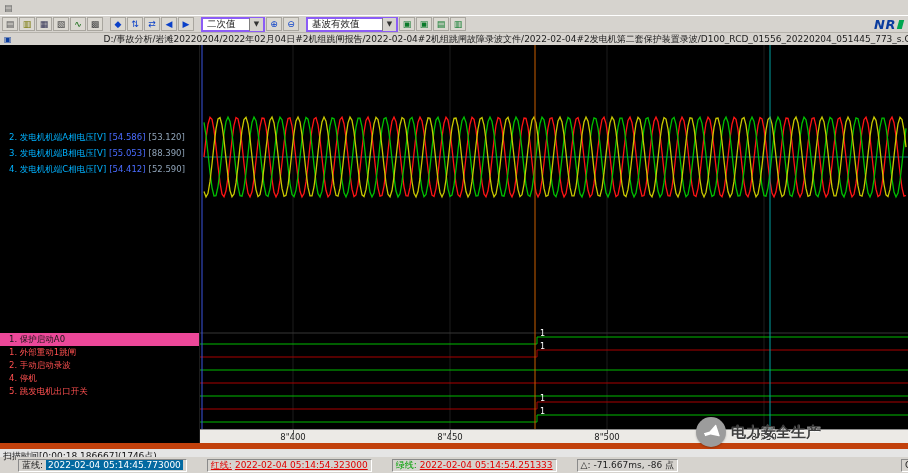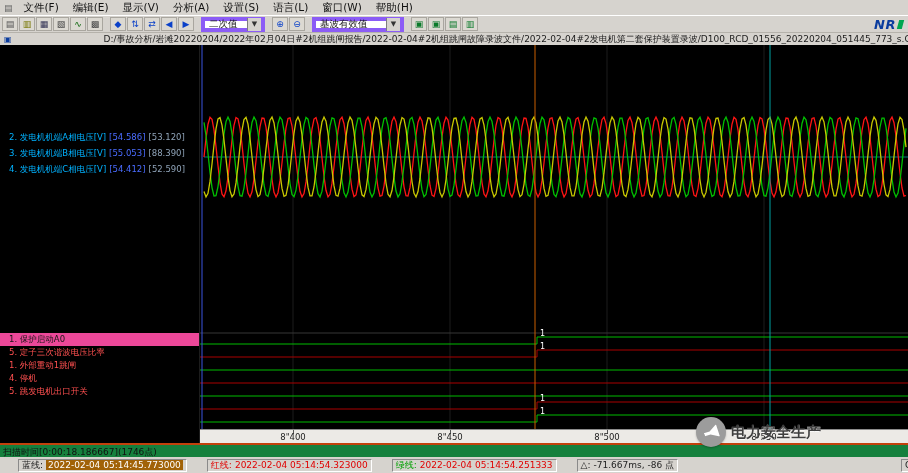--- a/index.html
+++ b/index.html
@@ -7,21 +7,21 @@
        font-family:"DejaVu Sans","Liberation Sans",sans-serif;overflow:hidden;user-select:none;}
   .menubar{position:absolute;top:0;left:0;width:100%;height:15px;display:flex;align-items:center;background:#d6d3ce;}
   .mb-icon{font-size:9px;color:#666;padding:0 4px;}
   .menu-item{font-size:10.5px;color:#111;padding:0 7px;line-height:15px;}
   .toolbar{position:absolute;top:15px;left:0;width:100%;height:17px;display:flex;align-items:center;
            background:#d6d3ce;border-top:1px solid #fff;padding-left:2px;box-sizing:border-box;}
   .tgroup{display:flex;gap:1px;margin-right:7px;}
   .tbtn{width:16px;height:14px;border:1px solid #a9a69f;background:#dcd9d2;font-size:9px;line-height:13px;
         text-align:center;box-sizing:border-box;}
   .combo{display:flex;align-items:center;justify-content:space-between;height:15px;background:#fff;
-         border:4px solid #8b5cf6;font-size:9.5px;color:#111;margin-right:7px;box-sizing:border-box;}
+         border:2px solid #8b5cf6;font-size:9.5px;color:#111;margin-right:1px;box-sizing:border-box;}
   .combo1{width:64px;}
   .combo2{width:92px;}
   .combo-text{padding:0 4px;white-space:nowrap;}
   .carrow{width:13px;height:13px;background:#d6d3ce;border-left:1px solid #7f7f7f;font-size:7px;
           line-height:13px;text-align:center;color:#333;}
   .nr-logo{position:absolute;right:5px;top:1px;font-size:13px;font-weight:bold;font-style:italic;
            color:#0a3c9e;letter-spacing:.5px;}
   .nr-logo::after{content:"";display:inline-block;width:5px;height:9px;background:#00a650;margin-left:2px;
                   transform:skewX(-15deg);}
   .pathbar{position:absolute;top:32px;left:0;width:100%;height:13px;background:#d6d3ce;
@@ -37,56 +37,46 @@
   .a-v2{color:#8fa3b8;}
   #digital-list{position:absolute;top:288px;left:0;width:100%;}
   .dchan{height:13px;line-height:13px;padding-left:9px;font-size:8.5px;white-space:nowrap;color:#ff5050;}
   .dchan.sel{background:#ec4899;color:#151515;}
   .plot{position:absolute;left:200px;top:45px;width:708px;height:398px;background:#000;}
   #wave-svg{position:absolute;left:0;top:0;}
   .axis{position:absolute;left:0;top:384px;width:708px;height:14px;background:#eceae6;
         border-top:1px solid #8c8c8c;box-sizing:border-box;}
   .axis-label{position:absolute;top:2px;font-size:8.5px;color:#222;transform:translateX(-50%);white-space:nowrap;}
   .axis-tick{position:absolute;top:0;width:1px;height:4px;background:#555;}
-  .scanrow{position:absolute;left:0;top:443px;width:100%;height:14px;background:#15803d;border-top:2px solid #c2410c;
+  .scanrow{position:absolute;left:0;top:443px;width:100%;height:14px;background:#e5e5e5;border-top:6px solid #c2410c;
            font-size:9px;line-height:14px;color:#111;padding-left:3px;box-sizing:border-box;}
   .statusrow{position:absolute;left:16px;top:457px;width:100%;height:16px;background:#d6d3ce;display:flex;gap:20px;
              align-items:center;padding:0 2px;box-sizing:border-box;}
   .seg{height:13px;border:1px solid;border-color:#8a8a8a #fff #fff #8a8a8a;display:flex;align-items:center;
        gap:3px;font-size:9px;padding:0 3px;white-space:nowrap;box-sizing:border-box;}
   .seg-fill{flex:1;}
-  .blue-box{background:#a16207;color:#fff;padding:0 2px;}
-  .red-text{color:#e00000;}
+  .blue-box{background:#0369a1;color:#fff;padding:0 2px;}
+  .red-text{color:#e00000;text-decoration:underline;}
   .green-text{color:#00a000;}
   .dark{color:#222;}
   .watermark{position:absolute;left:696px;top:414px;height:36px;display:flex;align-items:center;gap:5px;
              z-index:60;pointer-events:none;}
   .wm-circle{width:30px;height:30px;border-radius:50%;background:#9c9c9c;display:flex;align-items:center;
              justify-content:center;box-shadow:0 1px 2px rgba(0,0,0,.25);}
   .horn{width:15px;height:13px;background:#fff;clip-path:polygon(0 38%,40% 38%,95% 0,95% 100%,40% 62%,0 62%);
         transform:rotate(-18deg);}
   .wm-text{font-size:15px;font-weight:bold;color:#3f3f3f;text-shadow:0 1px 0 rgba(255,255,255,.75);white-space:nowrap;}
 </style>
 </head>
 <body>
 
 <div id="app">
 
   <div class="menubar">
     <span class="mb-icon">▤</span>
-    <div id="menu-items" style="display:flex;">
-        <span class="menu-item">文件(F)</span>
-        <span class="menu-item">编辑(E)</span>
-        <span class="menu-item">显示(V)</span>
-        <span class="menu-item">分析(A)</span>
-        <span class="menu-item">设置(S)</span>
-        <span class="menu-item">语言(L)</span>
-        <span class="menu-item">窗口(W)</span>
-        <span class="menu-item">帮助(H)</span>
-      </div>
   </div>
 
   <div class="toolbar">
     <div class="tgroup" id="tb-left">
         <div class="tbtn" style="color: rgb(85, 85, 85);">▤</div>
         <div class="tbtn" style="color: rgb(119, 119, 0);">▥</div>
         <div class="tbtn" style="color: rgb(51, 51, 85);">▦</div>
         <div class="tbtn" style="color: rgb(68, 68, 68);">▧</div>
         <div class="tbtn" style="color: rgb(0, 96, 0);">∿</div>
         <div class="tbtn" style="color: rgb(68, 68, 68);">▩</div>
@@ -137,22 +127,22 @@
           <span class="a-v2">[88.390]</span>
         </div>
         <div class="achan">
           <span class="a-label">4. 发电机机端C相电压[V]</span>
           <span class="a-v1">[54.412]</span>
           <span class="a-v2">[52.590]</span>
         </div>
       </div>
     <div id="digital-list">
         <div class="dchan sel">1. 保护启动A0</div>
-        <div class="dchan">5. 定子三次谐波电压比率</div>
         <div class="dchan">1. 外部重动1跳闸</div>
+        <div class="dchan">2. 手动启动录波</div>
         <div class="dchan">4. 停机</div>
         <div class="dchan">5. 跳发电机出口开关</div>
       </div>
   </div>
 
   <div class="plot">
     <svg id="wave-svg" width="708" height="384">
         <line x1="93" y1="0" x2="93" y2="384" stroke="#1d1d1d" stroke-width="1"></line>
         <line x1="250" y1="0" x2="250" y2="384" stroke="#1d1d1d" stroke-width="1"></line>
         <line x1="407" y1="0" x2="407" y2="384" stroke="#1d1d1d" stroke-width="1"></line>

